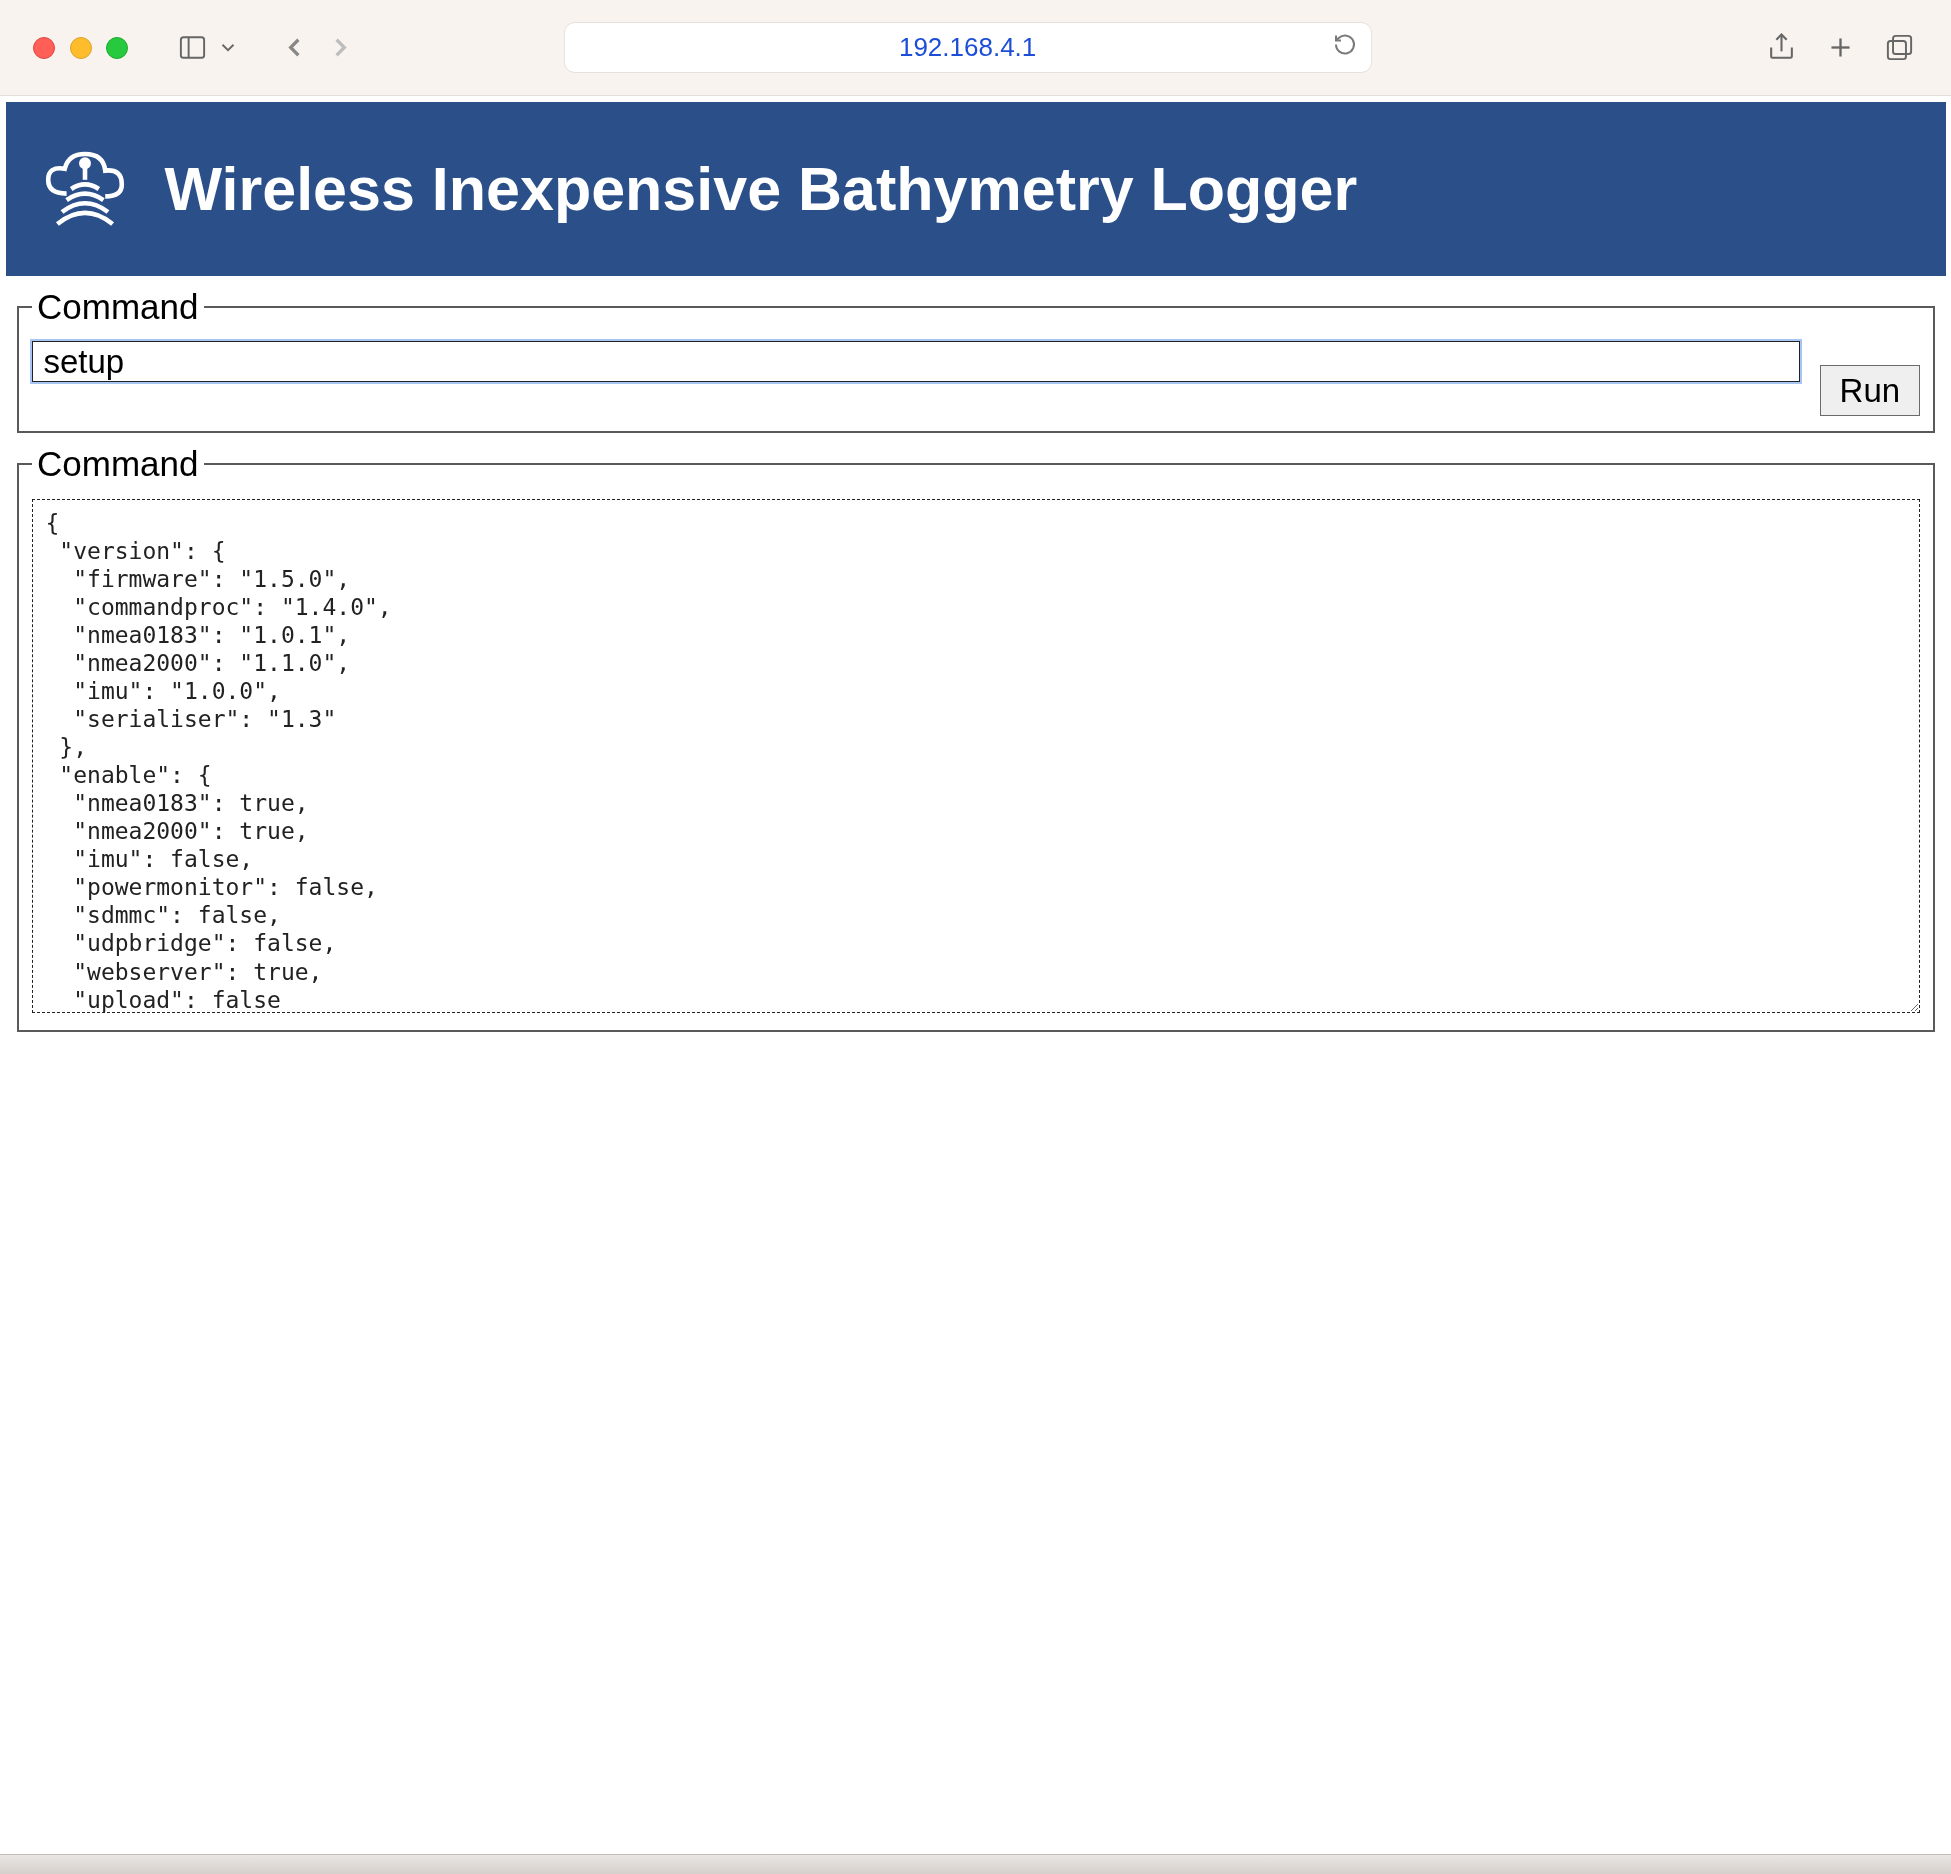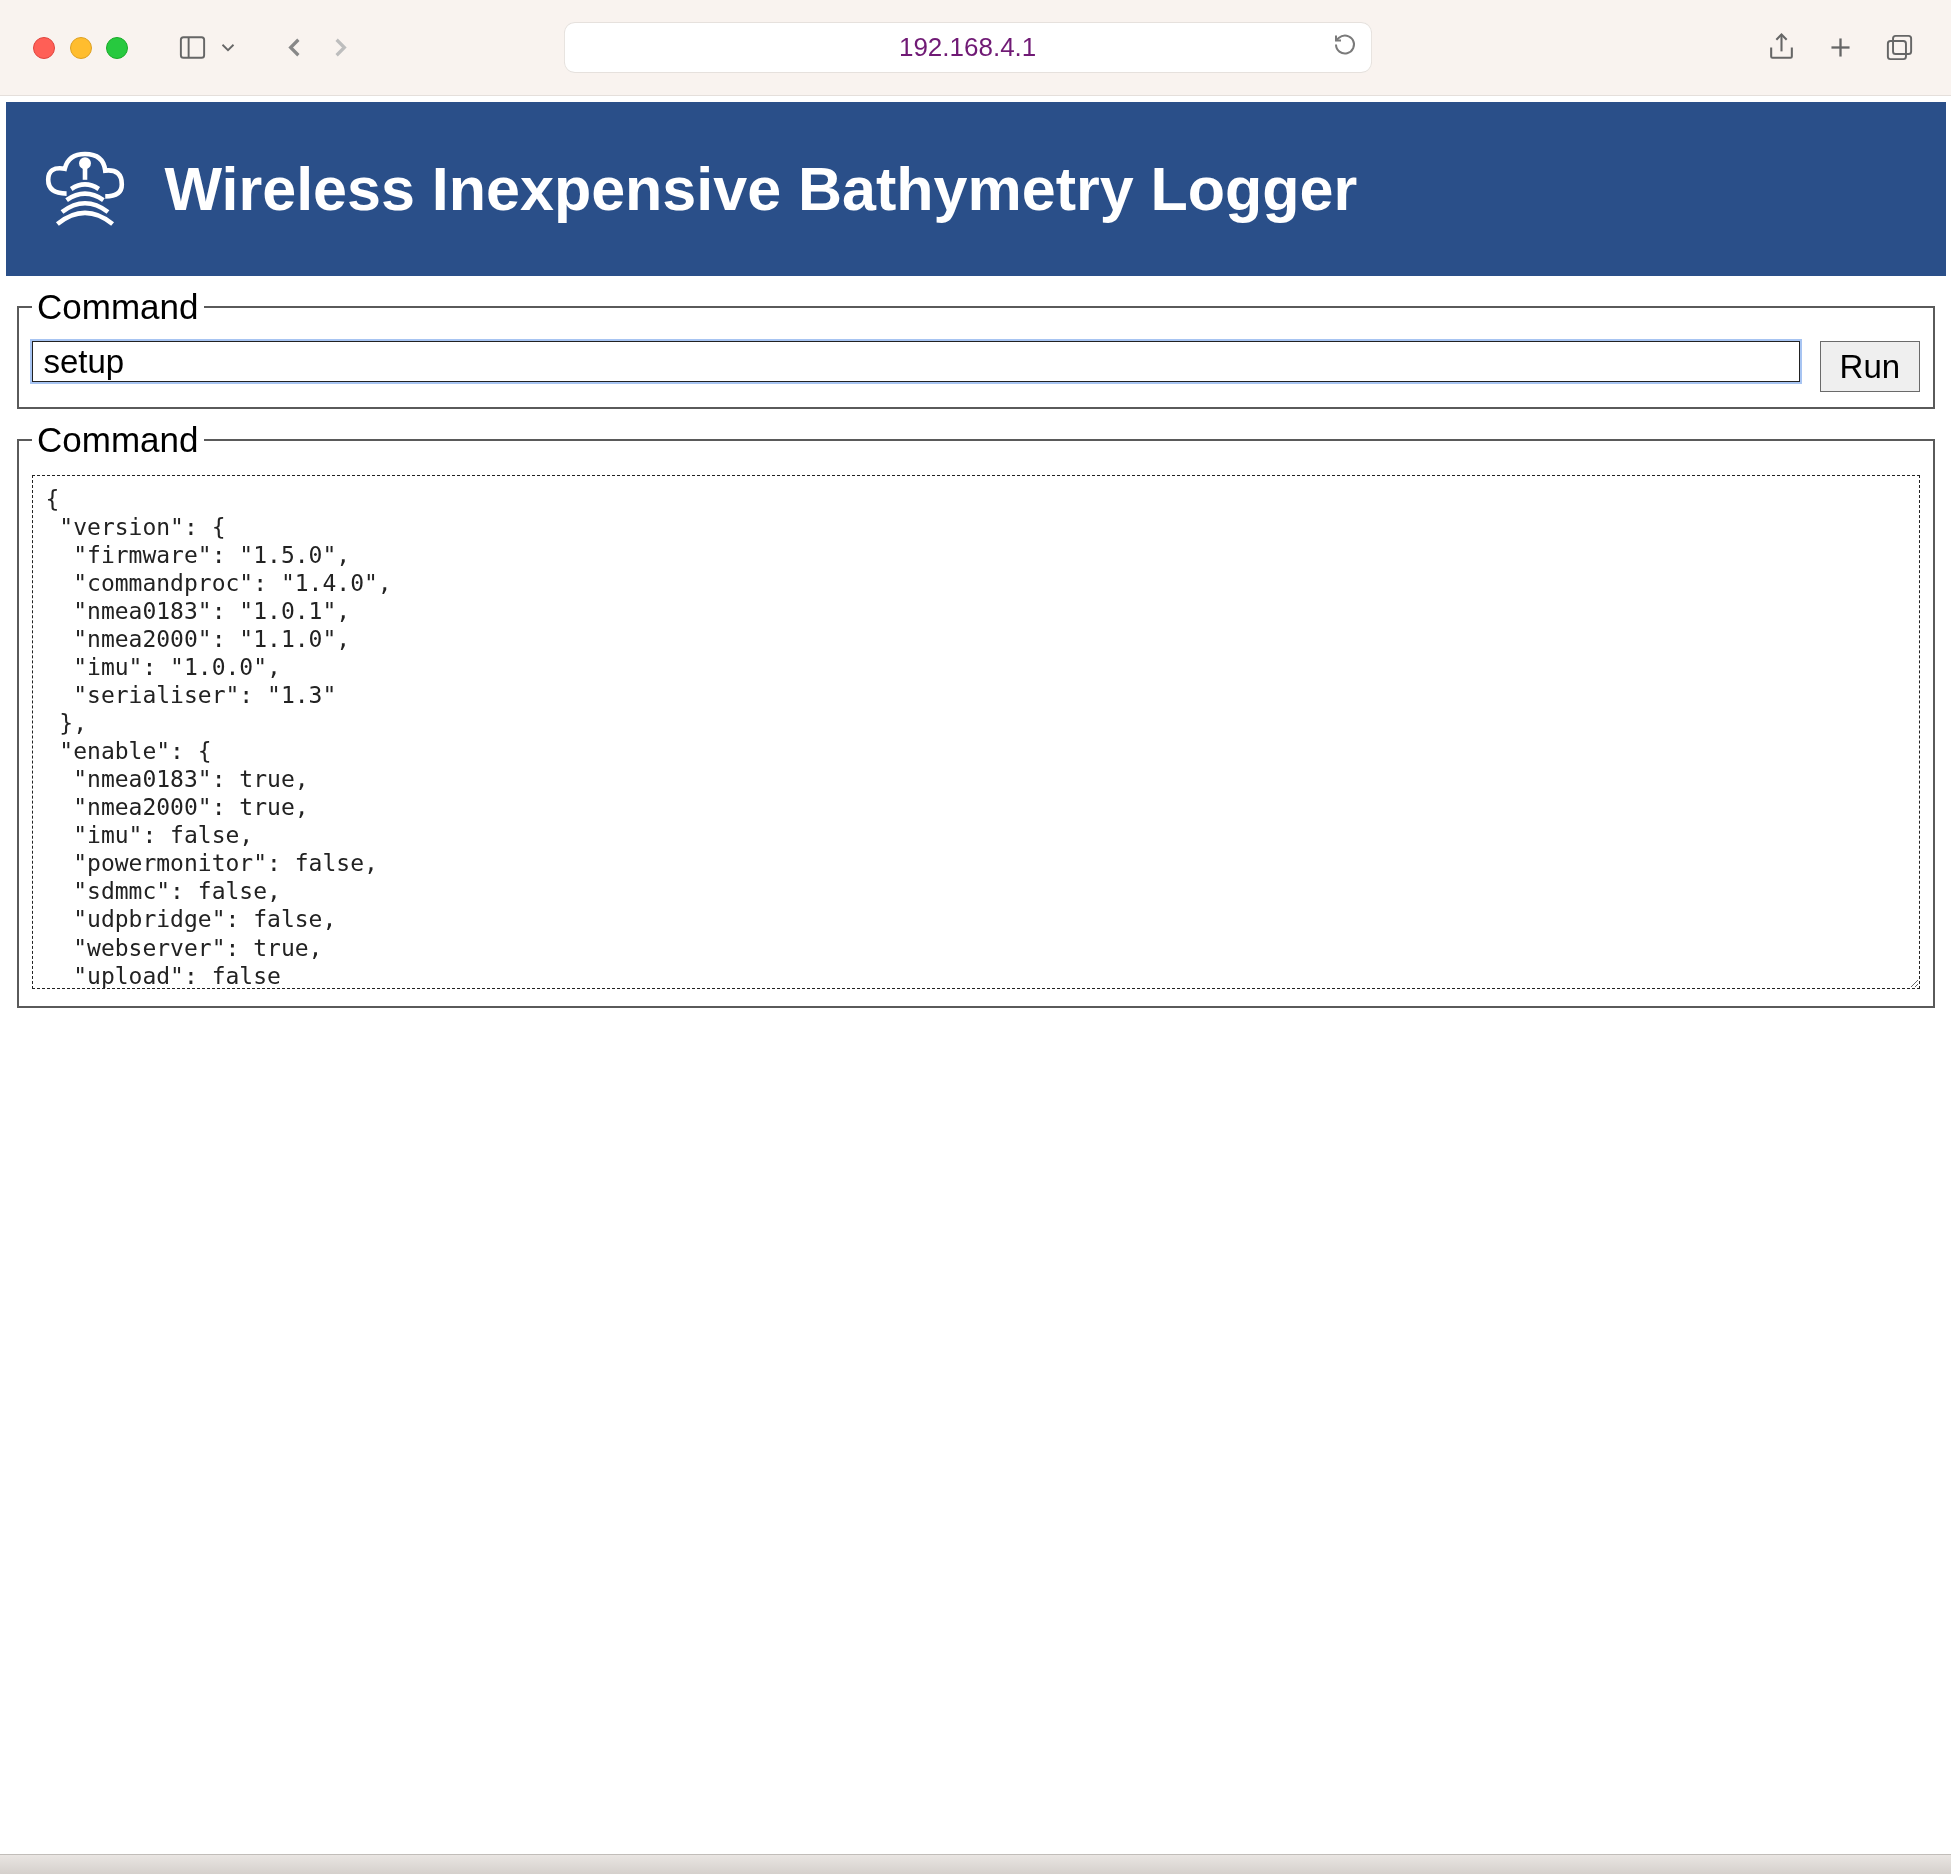--- a/index.html
+++ b/index.html
@@ -67,21 +67,21 @@
       margin: 0 auto;
       height: 51px;
       background: #fff;
       border-radius: 11px;
       display: flex;
       align-items: center;
       justify-content: center;
       position: relative;
       box-shadow: inset 0 0 0 0.9px #e6e1dd;
       font-size: 26px;
-      color: #701a75;
+      color: #1d4ed8;
     }
     .address-bar .reload {
       position: absolute;
       right: 14.7px;
       top: 50%;
       transform: translateY(-50%);
       font-size: 26px;
       color: #7a7a7a;
     }
     .right-tools {
@@ -146,20 +146,21 @@
       height: 41px;
       font-family: Verdana, Geneva, sans-serif;
     }
     .run-btn {
       font-size: 33px;
       padding: 0 18.4px;
       border: 1.8px solid #6a6a6a;
       background: #efefef;
       height: 51px;
       font-family: Verdana, Geneva, sans-serif;
+      margin-top: 24px;
     }
     .output-area {
       width: 100%;
       height: 514px;
       border: 1.8px dashed #222;
       padding: 9.2px 13px;
       font-family: Menlo, Consolas, monospace;
       font-size: 23px;
       line-height: 1.22;
       white-space: pre;

